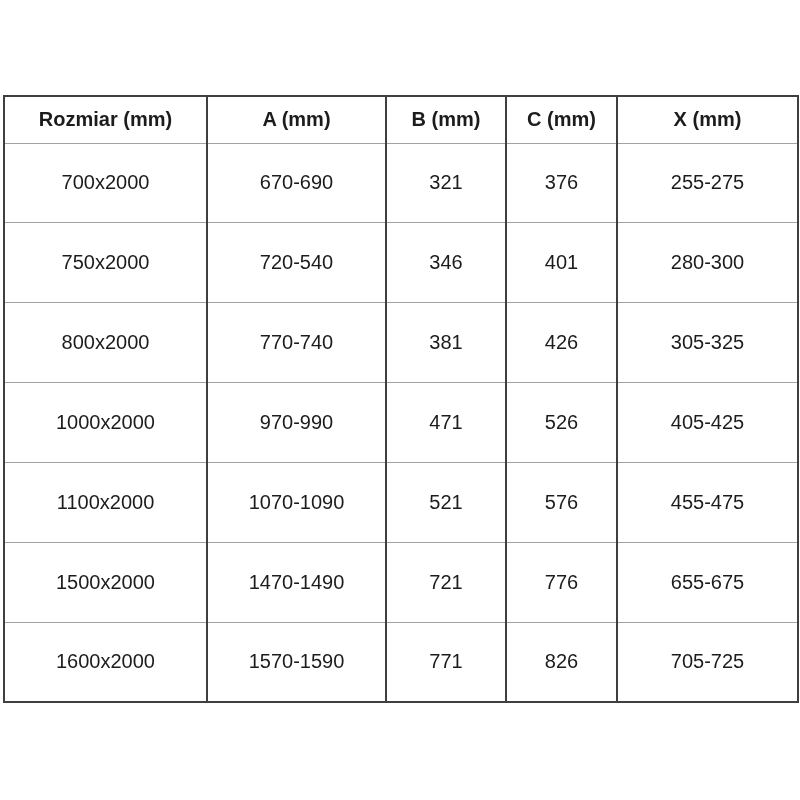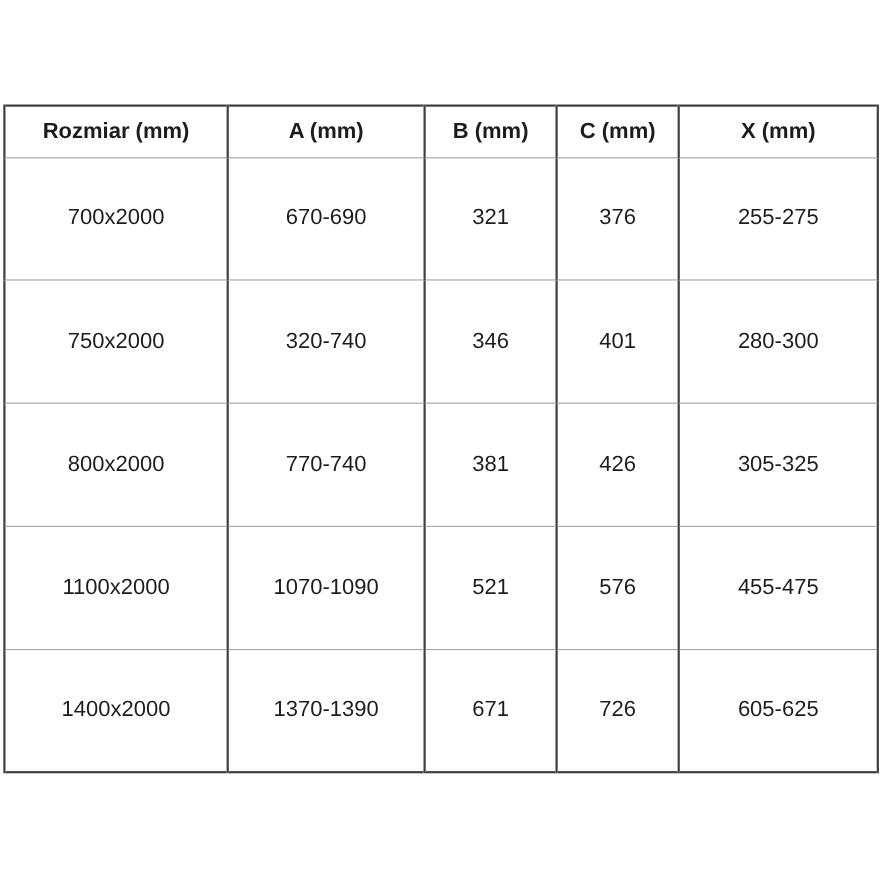--- a/index.html
+++ b/index.html
@@ -85,41 +85,55 @@
     <tbody>
         <tr>
           <td>700x2000</td>
           <td>670-690</td>
           <td>321</td>
           <td>376</td>
           <td>255-275</td>
         </tr>
         <tr>
           <td>750x2000</td>
-          <td>320-740</td>
+          <td>720-540</td>
           <td>346</td>
           <td>401</td>
           <td>280-300</td>
         </tr>
         <tr>
           <td>800x2000</td>
           <td>770-740</td>
           <td>381</td>
           <td>426</td>
           <td>305-325</td>
         </tr>
         <tr>
+          <td>1000x2000</td>
+          <td>970-990</td>
+          <td>471</td>
+          <td>526</td>
+          <td>405-425</td>
+        </tr>
+        <tr>
           <td>1100x2000</td>
           <td>1070-1090</td>
           <td>521</td>
           <td>576</td>
           <td>455-475</td>
         </tr>
         <tr>
-          <td>1400x2000</td>
-          <td>1370-1390</td>
-          <td>671</td>
-          <td>726</td>
-          <td>605-625</td>
+          <td>1500x2000</td>
+          <td>1470-1490</td>
+          <td>721</td>
+          <td>776</td>
+          <td>655-675</td>
+        </tr>
+        <tr>
+          <td>1600x2000</td>
+          <td>1570-1590</td>
+          <td>771</td>
+          <td>826</td>
+          <td>705-725</td>
         </tr>
       </tbody>
   </table>
 </div>
 
 </body></html>

